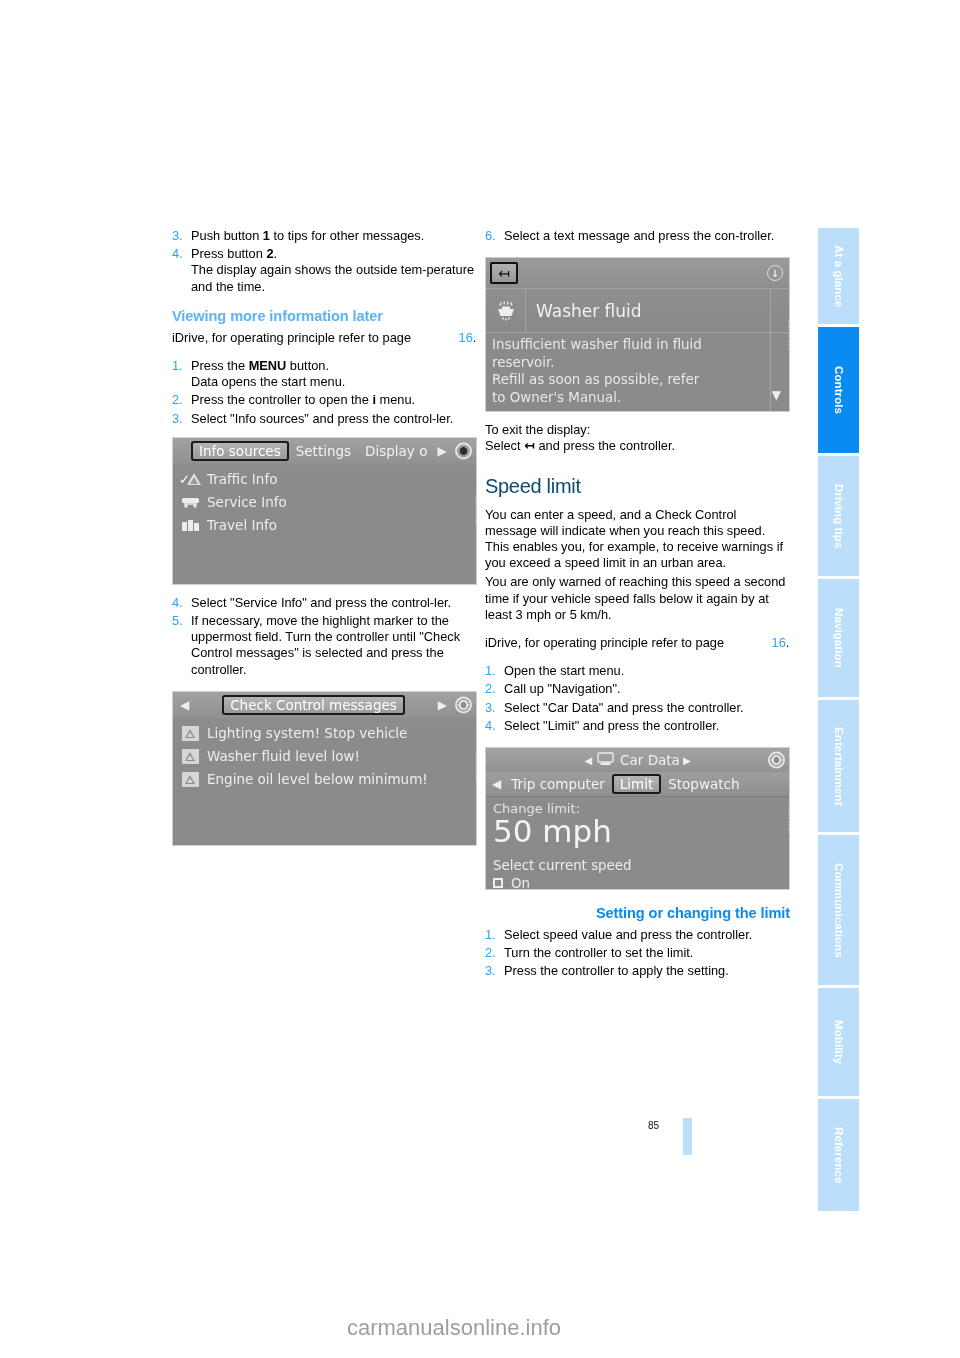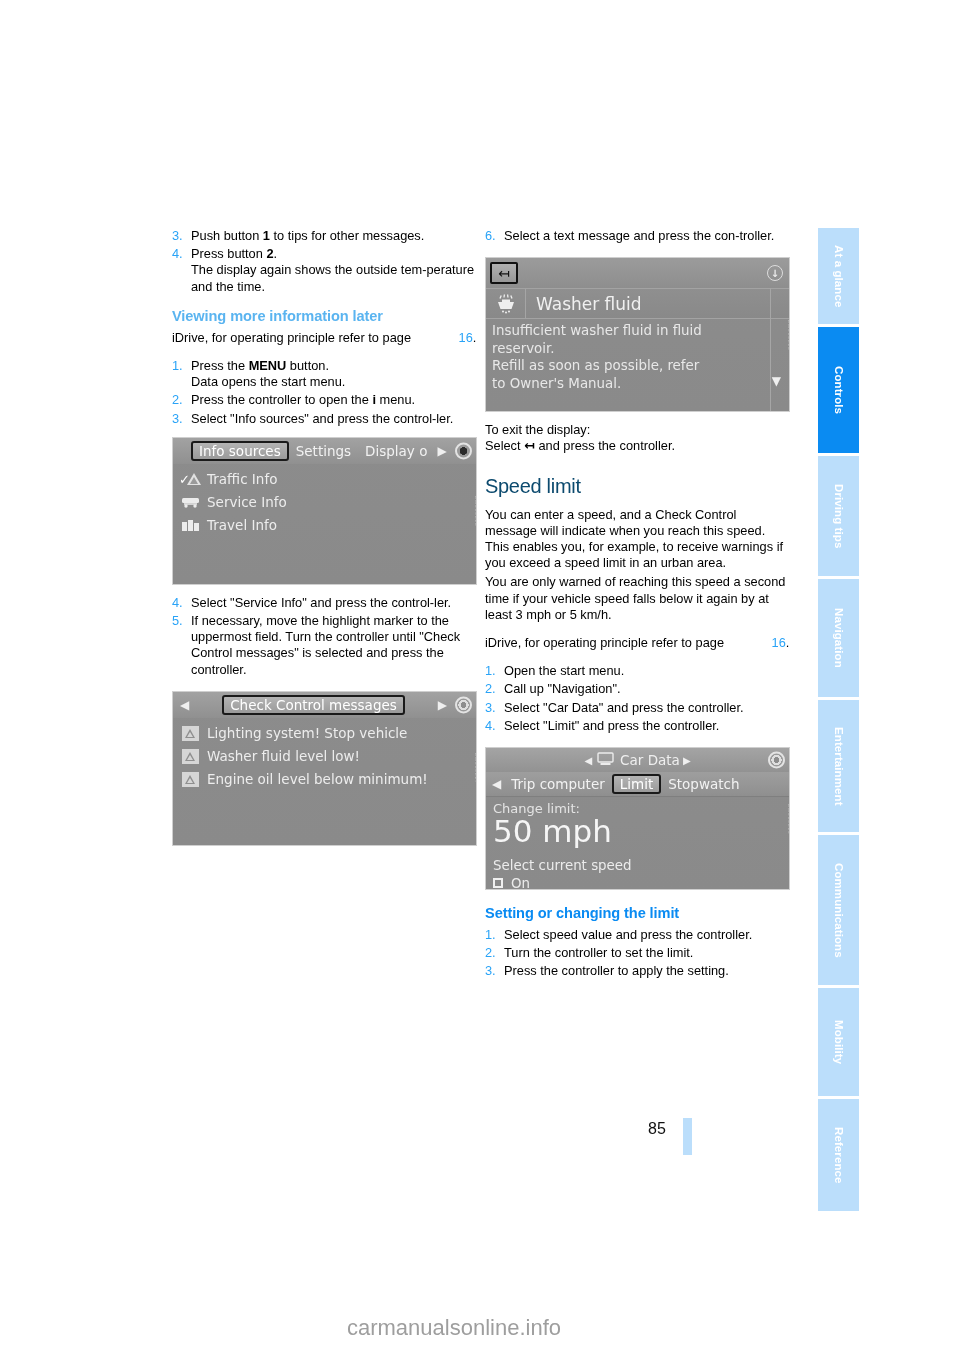--- a/index.html
+++ b/index.html
@@ -64,20 +64,21 @@
     font-weight: normal;
     margin: 20px 0 9px 0;
     letter-spacing: -0.3px;
   }
   h2.sub-head2 {
     color: #0a8bf2;
     font-size: 14.6px;
     font-weight: bold;
     margin: 15px 0 6px 0;
     letter-spacing: -0.1px;
+    text-align: right;
   }
 
   
   .idrive {
     position: relative;
     background: linear-gradient(180deg,#8c8c8c 0%, #8a8a8a 100%);
     border: 1px solid #cfcfcf;
     font-family: "DejaVu Sans", sans-serif;
     color: #e9e9e9;
     margin: 10px 0 10px 0;
@@ -189,21 +190,21 @@
   .backbtn {
     width: 28px; height: 22px;
     border: 2px solid #111;
     border-radius: 2px;
     background: linear-gradient(180deg,#b0b0b0,#979797);
     display: flex; align-items: center; justify-content: center;
     color: #111; font-size: 14px; line-height: 1;
   }
   .wf-title-row {
     display: flex; align-items: center;
-    height: 31px;
+    height: 45px;
     background: linear-gradient(180deg,#8f8f8f,#898989);
     border-bottom: 1px solid #a3a3a3;
     border-top: 1px solid #a3a3a3;
   }
   .wf-icon {
     width: 40px; flex: 0 0 40px;
     display: flex; align-items: center; justify-content: center;
     border-right: 1px solid #a5a5a5;
     height: 100%;
   }
@@ -278,21 +279,21 @@
     align-items: center;
     justify-content: center;
     letter-spacing: 0.1px;
   }
   .tab.active { background: #0a8bf2; }
 
   
   #pagenum {
     position: absolute;
     left: 648px; top: 1120px;
-    font-size: 16px;
+    font-size: 10px;
     color: #111;
   }
   #pagebar {
     position: absolute;
     left: 683px; top: 1118px;
     width: 9px; height: 37px;
     background: #bbdefb;
   }
 
   

